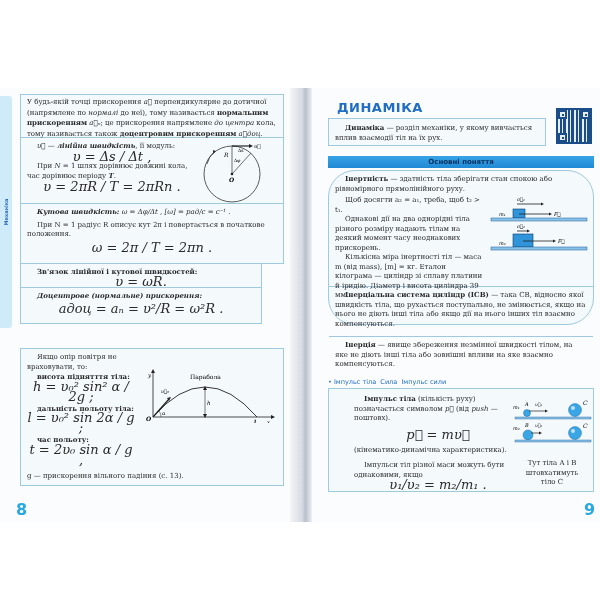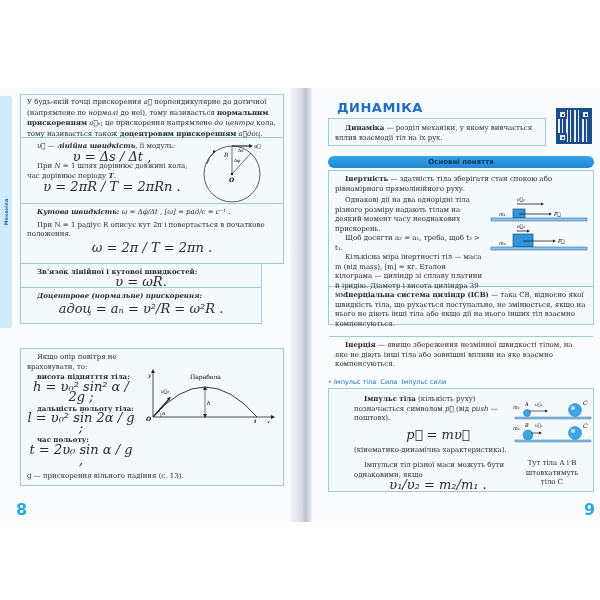--- a/index.html
+++ b/index.html
@@ -153,28 +153,28 @@
     </div>
 
     <div class="qr" style="left:244px; top:20px;">
       <div class="qr-inner">
         <div class="qr-corner" style="left:0; top:0;"></div>
         <div class="qr-corner" style="right:0; top:0;"></div>
         <div class="qr-corner" style="left:0; bottom:0;"></div>
       </div>
     </div>
 
-    <div class="banner" style="left:16px; top:68px; width:266px;border-radius:6px;">Основні поняття</div>
-
-    <div class="box" style="left:16px; top:82px; width:266px; height:155px;">
+    <div class="banner" style="left:16px; top:68px; width:266px;">Основні поняття</div>
+
+    <div class="box" style="left:16px; top:82px; width:266px; height:155px;border-radius:27px;">
       <div class="row t" style="height:116px;">
         <div style="text-indent:10px;"><span class="b">Інертність</span><span> — здатність тіла зберігати стан спокою або рівномірного прямолінійного руху.</span></div>
         <div style="width:148px; margin-top:2px;">
+          <div style="text-indent:10px;">Щоб досягти a₂ = a₁, треба, щоб t₂ &gt; t₁.</div>
           <div style="text-indent:10px;">Однакові дії на два однорідні тіла різного розміру надають тілам на деякий момент часу неоднакових прискорень.</div>
-          <div style="text-indent:10px;">Щоб досягти a₂ = a₁, треба, щоб t₂ &gt; t₁.</div>
           <div style="text-indent:10px;">Кількісна міра інертності тіл — маса m (від mass), [m] = кг. Еталон кілограма — циліндр зі сплаву платини й іридію. Діаметр і висота циліндра 39 мм.</div>
         </div>
         <svg style="position:absolute; left:160px; top:24px;" width="100" height="60" viewBox="0 0 100 60">
           <text x="28" y="6" font-size="5" font-style="italic">a⃗₁</text>
           <line x1="28" y1="9" x2="52" y2="9" stroke="#222" stroke-width="0.8"></line>
           <polygon points="52,7.5 55,9 52,10.5" fill="#222"></polygon>
           <text x="10" y="21" font-size="5" font-style="italic">m₁</text>
           <rect x="24" y="14" width="12" height="9" fill="#2f94d9" stroke="#0b3f70" stroke-width="0.6"></rect>
           <line x1="30" y1="19" x2="60" y2="19" stroke="#222" stroke-width="0.8"></line>
           <polygon points="60,17.5 63,19 60,20.5" fill="#222"></polygon>

